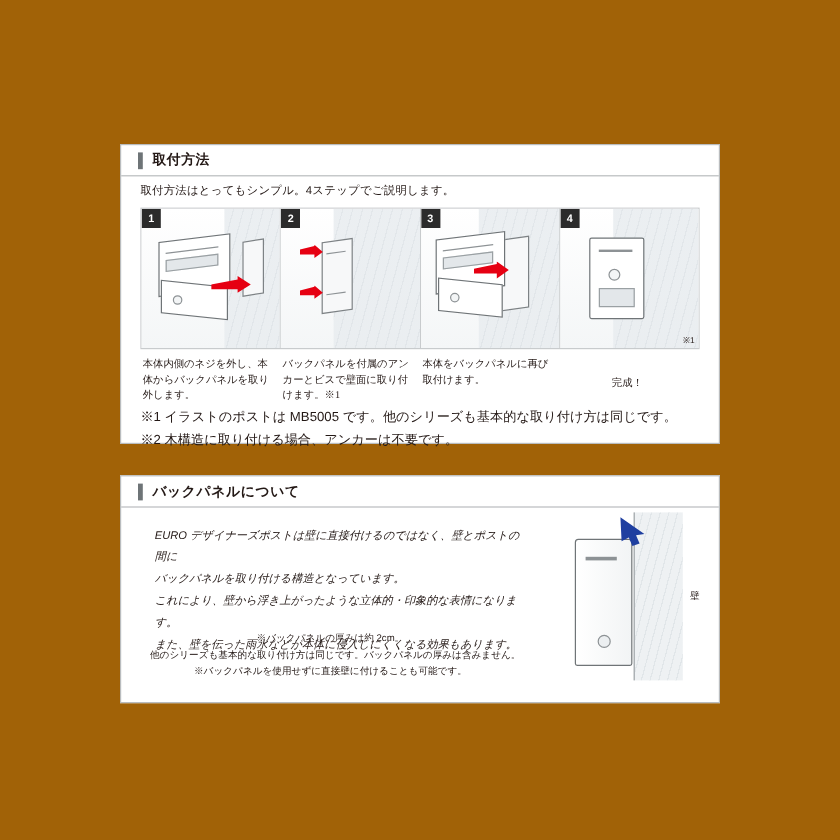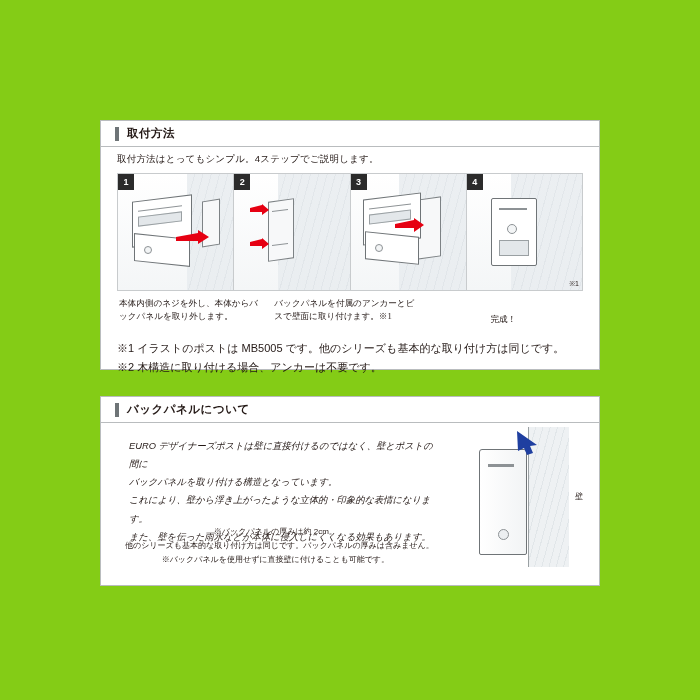--- a/index.html
+++ b/index.html
@@ -14,21 +14,21 @@
     color: #231815;
     position: relative;
     overflow: hidden;
   }
 
   .page {
     position: absolute;
     left: 0; top: 0;
     width: 700px;
     height: 700px;
-    background: #84cc16;
+    background: #a16207;
   }
 
   
   .panel {
     position: absolute;
     border: 1px solid #b9bcbe;
     background: #ffffff;
     box-sizing: border-box;
   }
   #panel-install {
@@ -360,20 +360,21 @@
           <div class="mb-shade" style="left:8px; top:46px; width:28px; height:14px;"></div>
         </div>
         <div class="mark1">※1</div>
       </div>
 
     </div>
 
     <div class="caps">
       <div>本体内側のネジを外し、本体からバックパネルを取り外します。</div>
       <div>バックパネルを付属のアンカーとビスで壁面に取り付けます。※1</div>
+      <div>本体をバックパネルに再び取付けます。</div>
       <div class="center">完成！</div>
     </div>
 
     <div class="notes">
       <div>※1 イラストのポストは MB5005 です。他のシリーズも基本的な取り付け方は同じです。</div>
       <div>※2 木構造に取り付ける場合、アンカーは不要です。</div>
     </div>
   </div>
 
   <div class="panel" id="panel-backpanel">

